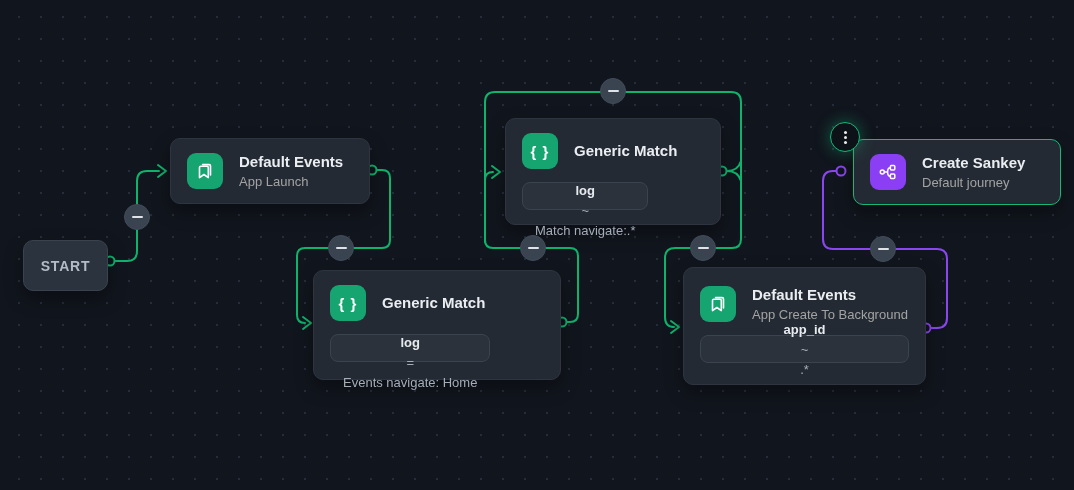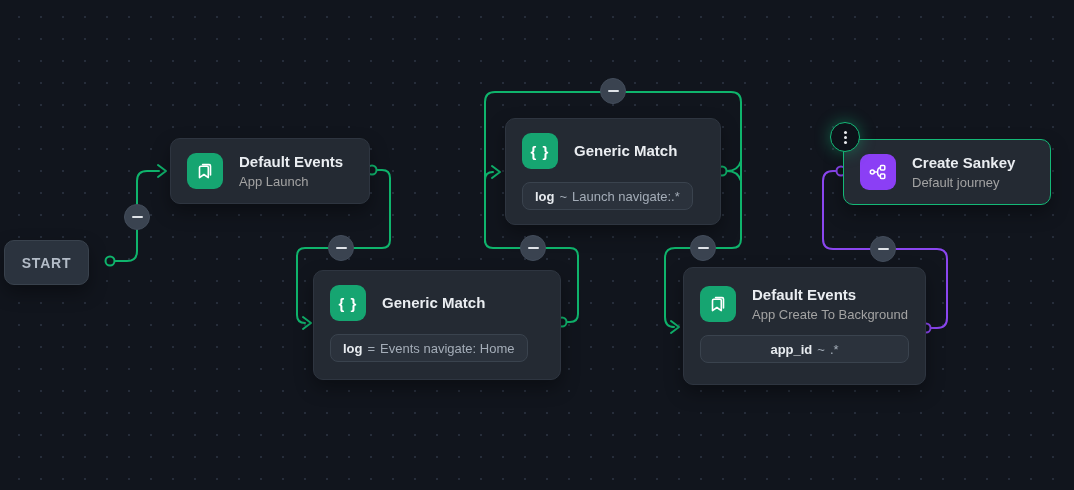--- a/index.html
+++ b/index.html
@@ -24,44 +24,44 @@
     display:flex;align-items:center;justify-content:center;
   }
   .icon-green{background:#16a571;}
   .icon-purple{background:#8b3ff5;}
   .braces{color:#fff;font-weight:700;font-size:15px;letter-spacing:1px;white-space:pre;}
   .title{font-size:15px;font-weight:700;color:#eaedf1;line-height:1.45;white-space:nowrap;}
   .subtitle{font-size:13px;color:#a3a3a3;line-height:1.35;white-space:nowrap;}
   .chip{
     display:inline-flex;align-items:center;gap:5px;margin-top:13px;
     background:#2b323c;border:1px solid #3a434e;border-radius:8px;
-    height:28px;padding:0 12px;font-size:13px;color:#a4adb8;white-space:nowrap;
+    height:28px;padding:0 12px;font-size:13px;color:#a4adb8;white-space:nowrap;flex-direction:column;
   }
   .chip b{color:#e7ebef;font-weight:700;}
   .chip-center{display:flex;justify-content:center;margin:12px auto 16px;width:100%;}
   .start-node{
-    left:4px;top:240px;width:85px;height:45px;background:#2b333e;border-color:#39424d;
+    left:23px;top:240px;width:85px;height:51px;background:#2b333e;border-color:#39424d;
     display:flex;align-items:center;justify-content:center;
     color:#b3bcc7;font-size:14px;font-weight:700;letter-spacing:.8px;
   }
   .minus-btn{
     position:absolute;z-index:3;width:26px;height:26px;border-radius:50%;
     background:#3a4350;border:1px solid #434d5b;
     display:flex;align-items:center;justify-content:center;cursor:pointer;
   }
   .minus-bar{width:11px;height:2px;background:#dfe3e8;border-radius:1px;}
   .menu-btn{
     position:absolute;z-index:4;left:830px;top:122px;width:30px;height:30px;border-radius:50%;
     background:#0d1219;border:1.5px solid #15b877;
     box-shadow:0 0 16px rgba(21,184,119,.45);
     display:flex;align-items:center;justify-content:center;cursor:pointer;
   }
   .dots{width:3px;height:3px;border-radius:50%;background:#e8ebee;
     box-shadow:0 -5px 0 #e8ebee,0 5px 0 #e8ebee;}
-  .selected{border:1px solid #14b877;}
+  .selected{border:1px solid #14b877;margin-left:10px;}
 </style>
 </head>
 <body>
 
 <div class="canvas">
 
   <svg class="edges" width="1074" height="490" viewBox="0 0 1074 490">
     <g fill="none" stroke="#0fb46c" stroke-width="2" stroke-linecap="round" stroke-linejoin="round">
 
       <path d="M115 261 H127 Q137 261 137 251 V181 Q137 171 147 171 H159"></path>
@@ -126,21 +126,21 @@
   <div class="node node-col" style="left:505px;top:118px;width:216px;height:107px;">
     <div class="hdr">
       <span class="icon-sq icon-green">
         <span class="braces">{ }</span>
       </span>
       <span class="title">Generic Match</span>
     </div>
     <span class="chip">
       <b>log</b>
       <span>~</span>
-      <span>Launch navigate:.*</span>
+      <span>Match navigate:.*</span>
     </span>
   </div>
 
   <div class="node node-col" style="left:683px;top:267px;width:243px;height:118px;padding:16px;">
     <div class="hdr">
       <span class="icon-sq icon-green">
         <svg width="22" height="22" viewBox="0 0 22 22" fill="none" stroke="#fff" stroke-width="1.6" stroke-linejoin="round" stroke-linecap="round">
           <path d="M8.6 4.6 h6.6 q1.3 0 1.3 1.3 V15"></path>
           <path d="M5.5 7.6 q0-1.3 1.3-1.3 h6.2 q1.3 0 1.3 1.3 V17.6 l-4.4-3.1 -4.4 3.1 Z"></path>
         </svg>

